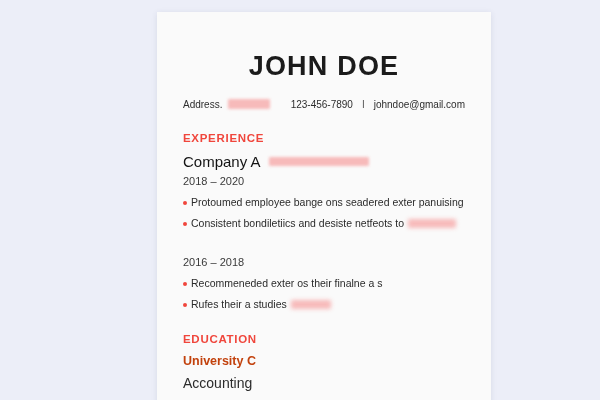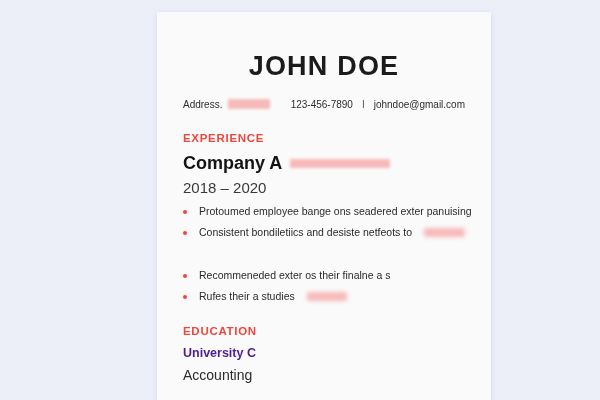--- a/index.html
+++ b/index.html
@@ -73,34 +73,34 @@
     letter-spacing: 0.7px;
     margin-top: 22px;
     margin-bottom: 9px;
   }
   .job-head {
     display: flex;
     align-items: center;
     gap: 8px;
   }
   .job-title {
-    font-size: 18px;
-    font-weight: bold;
+    font-size: 15px;
+    font-weight: normal;
     color: #141414;
   }
   .job-dates {
-    font-size: 15px;
+    font-size: 11px;
     color: #3a3a3a;
     margin-top: 5px;
   }
   .bullets { margin-top: 9px; }
   .bullet {
     display: flex;
     align-items: flex-start;
-    gap: 12px;
+    gap: 4px;
     margin-bottom: 8px;
   }
   .bullet-dot {
     width: 4px;
     height: 4px;
     border-radius: 50%;
     background: #f0463c;
     margin-top: 5px;
     flex: 0 0 auto;
   }
@@ -108,21 +108,21 @@
     font-size: 10.5px;
     color: #2b2b2b;
     line-height: 1.25;
     filter: blur(0.45px);
     white-space: nowrap;
   }
   .block-gap { height: 13px; }
   .edu-school {
     font-size: 12.5px;
     font-weight: bold;
-    color: #4c1d95;
+    color: #c2410c;
   }
   .edu-major {
     font-size: 14px;
     color: #2b2b2b;
     margin-top: 7px;
   }
 </style>
 </head>
 <body>
 
@@ -157,20 +157,21 @@
           <span class="bullet-dot"></span>
           <span class="bullet-text">Consistent bondiletiics and desiste netfeots to</span>
           <span class="redact soft" style="width:48px;height:9px;margin-top:2px;"></span>
         </div>
       </div>
     </div>
 
     <div class="block-gap"></div>
 
     <div>
+      <div class="job-dates">2016 – 2018</div>
       <div class="bullets">
         <div class="bullet">
           <span class="bullet-dot"></span>
           <span class="bullet-text">Recommeneded           exter os their finalne a s</span>
         </div>
         <div class="bullet">
           <span class="bullet-dot"></span>
           <span class="bullet-text">Rufes their a studies</span>
           <span class="redact soft" style="width:40px;height:9px;margin-top:2px;"></span>
         </div>

